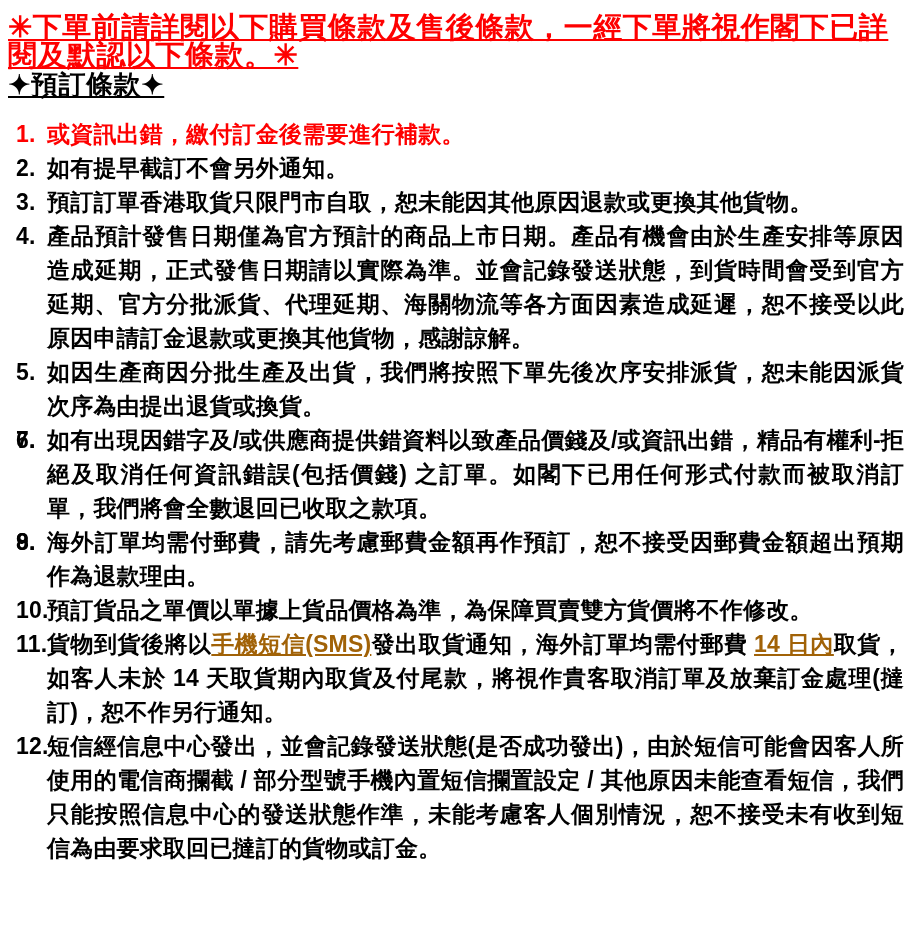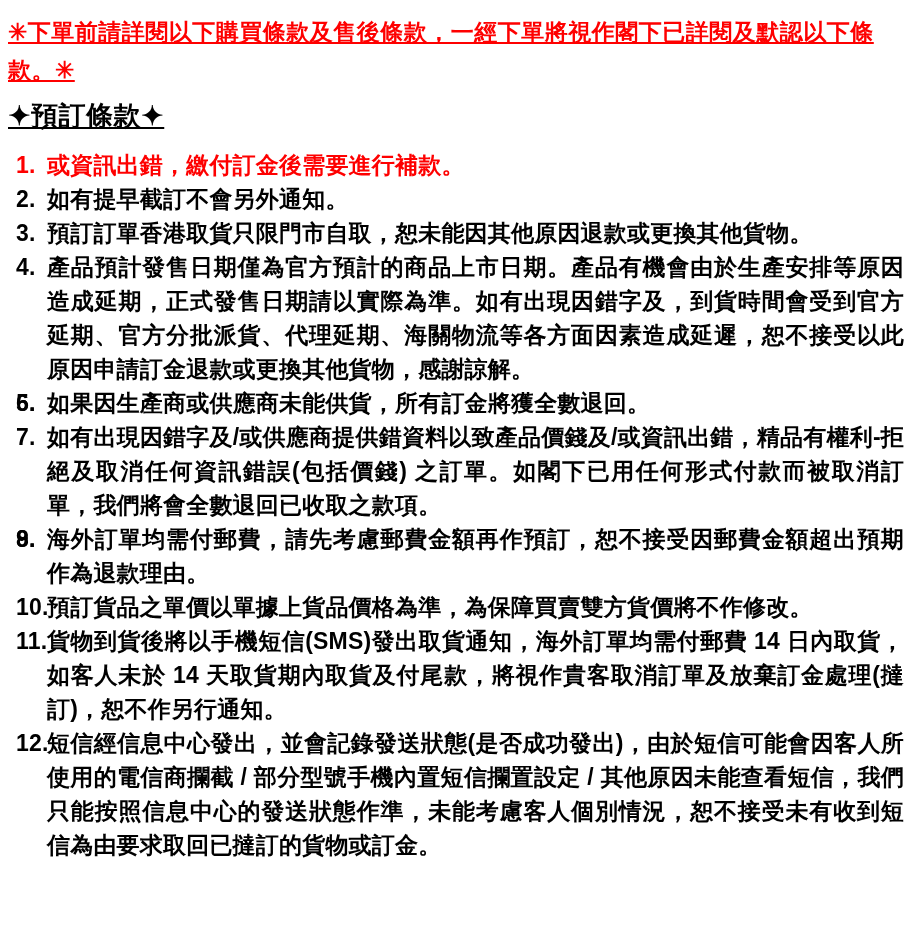--- a/index.html
+++ b/index.html
@@ -14,24 +14,24 @@
     font-weight: bold;
     color: #000000;
     box-sizing: border-box;
   }
   .doc {
     padding: 13px 9px 10px 8px;
     box-sizing: border-box;
   }
   .notice {
     color: #FE0000;
-    font-size: 23px;
-    line-height: 38px;
+    font-size: 29px;
+    line-height: 28px;
     text-decoration: underline;
-    margin-bottom: 12px;
+    margin-bottom: 1px;
     letter-spacing: 0.5px;
   }
   .section-title {
     display: inline-block;
     color: #000000;
     font-size: 27px;
     line-height: 30px;
     text-decoration: underline;
     margin-bottom: 17px;
     letter-spacing: 0.5px;
@@ -51,39 +51,40 @@
   .term .num {
     position: absolute;
     left: 8px;
     top: 0;
     width: 30px;
   }
   .term .num.red { color: #FE0000; }
   .plain { color: #000000; margin-top: 36px; }
   .red-text { color: #FE0000; }
   .red-underline {
-    color: #000000;
+    color: #a16207;
+    text-decoration: underline;
     margin-top: 16px;
   }
 </style>
 </head>
 <body>
 
 <div class="doc">
   <div class="notice">✳下單前請詳閱以下購買條款及售後條款，一經下單將視作閣下已詳閱及默認以下條款。✳</div>
   <div>
     <span class="section-title">✦預訂條款✦</span>
   </div>
   <div class="terms">
       <div class="term"><span class="num red">1.</span><span><span class="red-text">或資訊出錯，繳付訂金後需要進行補款。</span></span></div>
       <div class="term"><span class="num">2.</span><span><span class="plain">如有提早截訂不會另外通知。</span></span></div>
       <div class="term"><span class="num">3.</span><span><span class="plain">預訂訂單香港取貨只限門市自取，恕未能因其他原因退款或更換其他貨物。</span></span></div>
-      <div class="term"><span class="num">4.</span><span><span class="plain">產品預計發售日期僅為官方預計的商品上市日期。產品有機會由於生產安排等原因造成延期，正式發售日期請以實際為準。如有出現因錯字及，到貨時間會受到官方延期、官方分批派貨、代理延期、海關物流等各方面因素造成延遲，恕不接受以此原因申請訂金退款或更換其他貨物，感謝諒解。</span></span></div>
-      <div class="term"><span class="num">5.</span></div>
-      <div class="term"><span class="num">6.</span><span><span class="plain">如果因生產商或供應商未能供貨，所有訂金將獲全數退回。</span></span></div>
+      <div class="term"><span class="num">4.</span><span><span class="plain">產品預計發售日期僅為官方預計的商品上市日期。產品有機會由於生產安排等原因造成延期，正式發售日期請以實際為準。並會記錄發送狀態，到貨時間會受到官方延期、官方分批派貨、代理延期、海關物流等各方面因素造成延遲，恕不接受以此原因申請訂金退款或更換其他貨物，感謝諒解。</span></span></div>
+      <div class="term"><span class="num">5.</span><span><span class="plain">如因生產商因分批生產及出貨，我們將按照下單先後次序安排派貨，恕未能因派貨次序為由提出退貨或換貨。</span></span></div>
+      <div class="term"><span class="num">6.</span></div>
       <div class="term"><span class="num">7.</span><span><span class="plain">如有出現因錯字及/或供應商提供錯資料以致產品價錢及/或資訊出錯，精品有權利-拒絕及取消任何資訊錯誤(包括價錢) 之訂單。如閣下已用任何形式付款而被取消訂單，我們將會全數退回已收取之款項。</span></span></div>
       <div class="term"><span class="num">8.</span></div>
       <div class="term"><span class="num">9.</span><span><span class="plain">海外訂單均需付郵費，請先考慮郵費金額再作預訂，恕不接受因郵費金額超出預期作為退款理由。</span></span></div>
       <div class="term"><span class="num">10.</span><span><span class="plain">預訂貨品之單價以單據上貨品價格為準，為保障買賣雙方貨價將不作修改。</span></span></div>
       <div class="term"><span class="num">11.</span><span><span class="plain">貨物到貨後將以</span><span class="red-underline">手機短信(SMS)</span><span class="plain">發出取貨通知，海外訂單均需付郵費 </span><span class="red-underline">14 日內</span><span class="plain">取貨，如客人未於 14 天取貨期內取貨及付尾款，將視作貴客取消訂單及放棄訂金處理(撻訂)，恕不作另行通知。</span></span></div>
       <div class="term"><span class="num">12.</span><span><span class="plain">短信經信息中心發出，並會記錄發送狀態(是否成功發出)，由於短信可能會因客人所使用的電信商攔截 / 部分型號手機內置短信攔置設定 / 其他原因未能查看短信，我們只能按照信息中心的發送狀態作準，未能考慮客人個別情況，恕不接受未有收到短信為由要求取回已撻訂的貨物或訂金。</span></span></div>
     </div>
 </div>
 
 </body></html>

